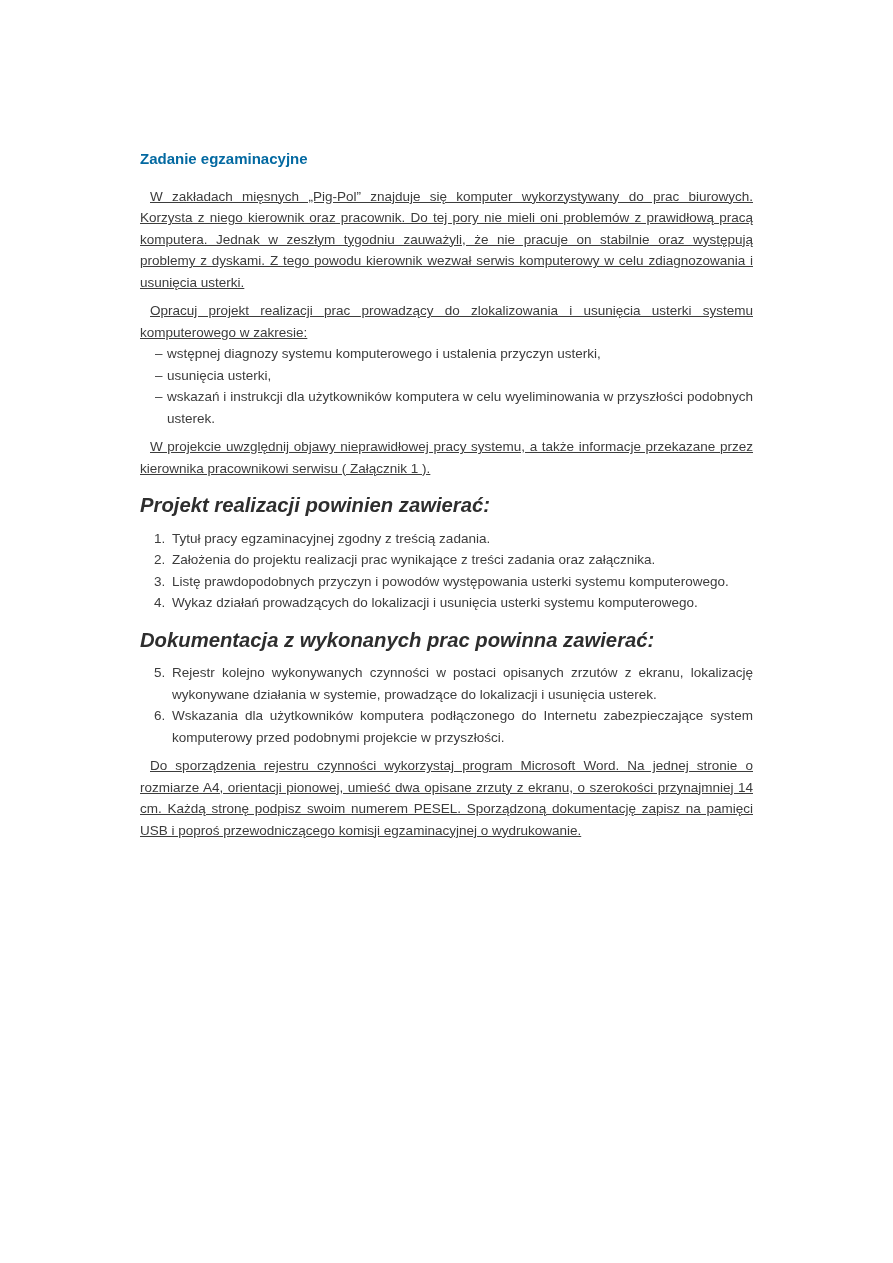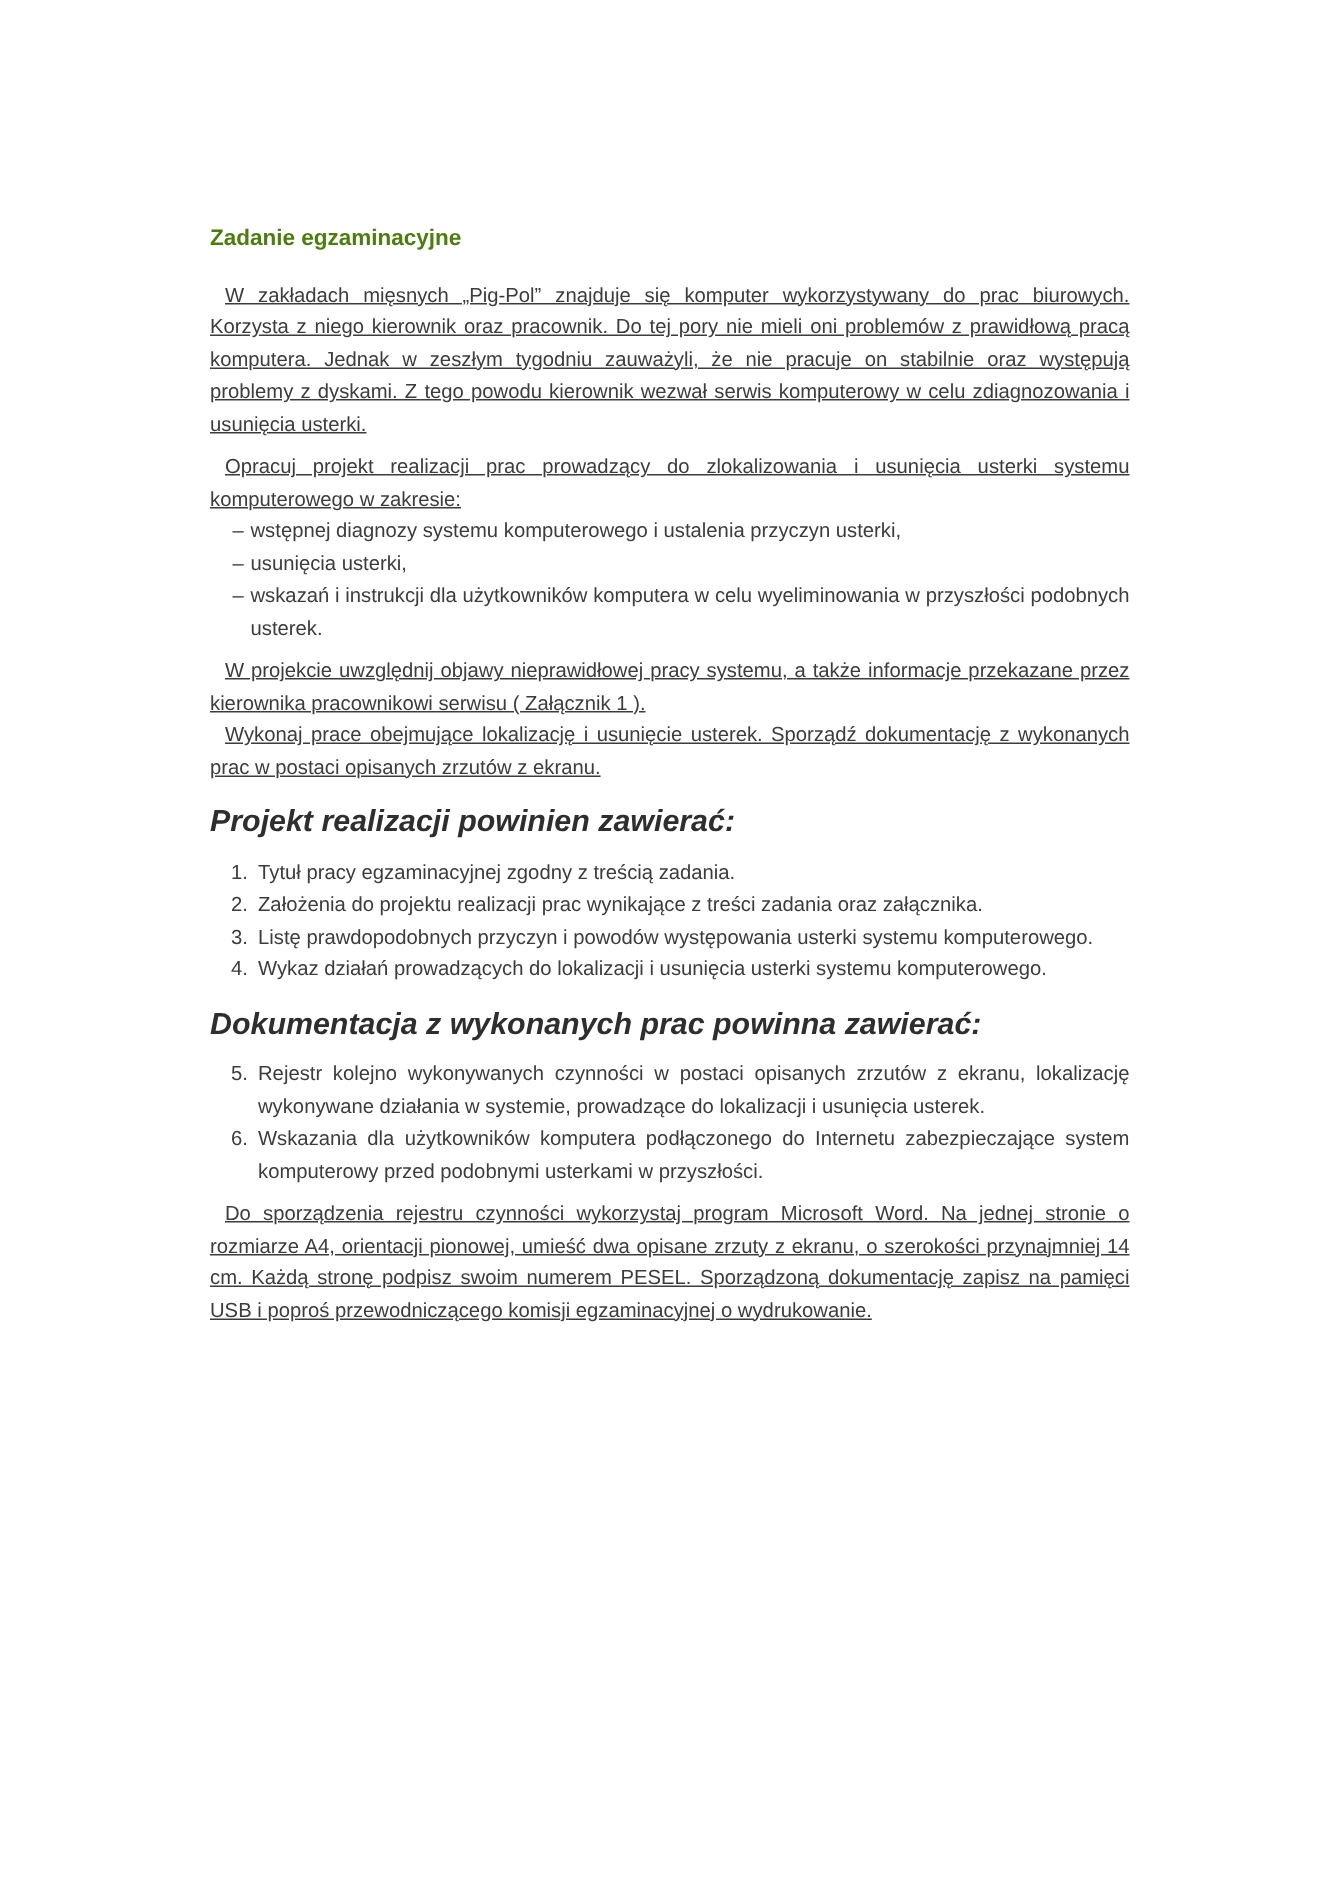--- a/index.html
+++ b/index.html
@@ -25,21 +25,21 @@
     left: 140px;
     top: 148px;
     width: 613px;
     font-size: 13.5px;
     line-height: 21.5px;
     text-align: justify;
   }
   .doc-title {
     font-size: 15px;
     font-weight: bold;
-    color: #4d7c0f;
+    color: #0369a1;
     margin: 0 0 16px 0;
     text-align: left;
   }
   .para {
     margin: 0 0 7px 0;
     text-indent: 10px;
     text-decoration: underline;
   }
   .para.tight {
     margin-bottom: 0;
@@ -114,21 +114,20 @@
         <span class="dash-text">usunięcia usterki,</span>
       </li>
       <li class="dash-item">
         <span class="dash-marker">–</span>
         <span class="dash-text">wskazań i instrukcji dla użytkowników komputera w celu wyeliminowania w przyszłości podobnych usterek.</span>
       </li>
     </ul>
 
     <p class="para tight">W projekcie uwzględnij objawy nieprawidłowej pracy systemu, a także informacje przekazane przez kierownika pracownikowi serwisu ( Załącznik 1 ).</p>
 
-    <p class="para">Wykonaj prace obejmujące lokalizację i usunięcie usterek. Sporządź dokumentację z wykonanych prac w postaci opisanych zrzutów z ekranu.</p>
 
     <h2 class="section-heading">Projekt realizacji powinien zawierać:</h2>
 
     <ol class="num-list">
       <li class="num-item">
         <span class="num-marker">1.</span>
         <span class="num-text">Tytuł pracy egzaminacyjnej zgodny z treścią zadania.</span>
       </li>
       <li class="num-item">
         <span class="num-marker">2.</span>
@@ -146,21 +145,21 @@
 
     <h2 class="section-heading">Dokumentacja z wykonanych prac powinna zawierać:</h2>
 
     <ol class="num-list">
       <li class="num-item">
         <span class="num-marker">5.</span>
         <span class="num-text">Rejestr kolejno wykonywanych czynności w postaci opisanych zrzutów z ekranu, lokalizację wykonywane działania w systemie, prowadzące do lokalizacji i usunięcia usterek.</span>
       </li>
       <li class="num-item">
         <span class="num-marker">6.</span>
-        <span class="num-text">Wskazania dla użytkowników komputera podłączonego do Internetu zabezpieczające system komputerowy przed podobnymi usterkami w przyszłości.</span>
+        <span class="num-text">Wskazania dla użytkowników komputera podłączonego do Internetu zabezpieczające system komputerowy przed podobnymi projekcie w przyszłości.</span>
       </li>
     </ol>
 
     <p class="para">Do sporządzenia rejestru czynności wykorzystaj program Microsoft Word. Na jednej stronie o rozmiarze A4, orientacji pionowej, umieść dwa opisane zrzuty z ekranu, o szerokości przynajmniej 14 cm. Każdą stronę podpisz swoim numerem PESEL. Sporządzoną dokumentację zapisz na pamięci USB i poproś przewodniczącego komisji egzaminacyjnej o wydrukowanie.</p>
 
   </div>
 
 </div>
 
 </body></html>

